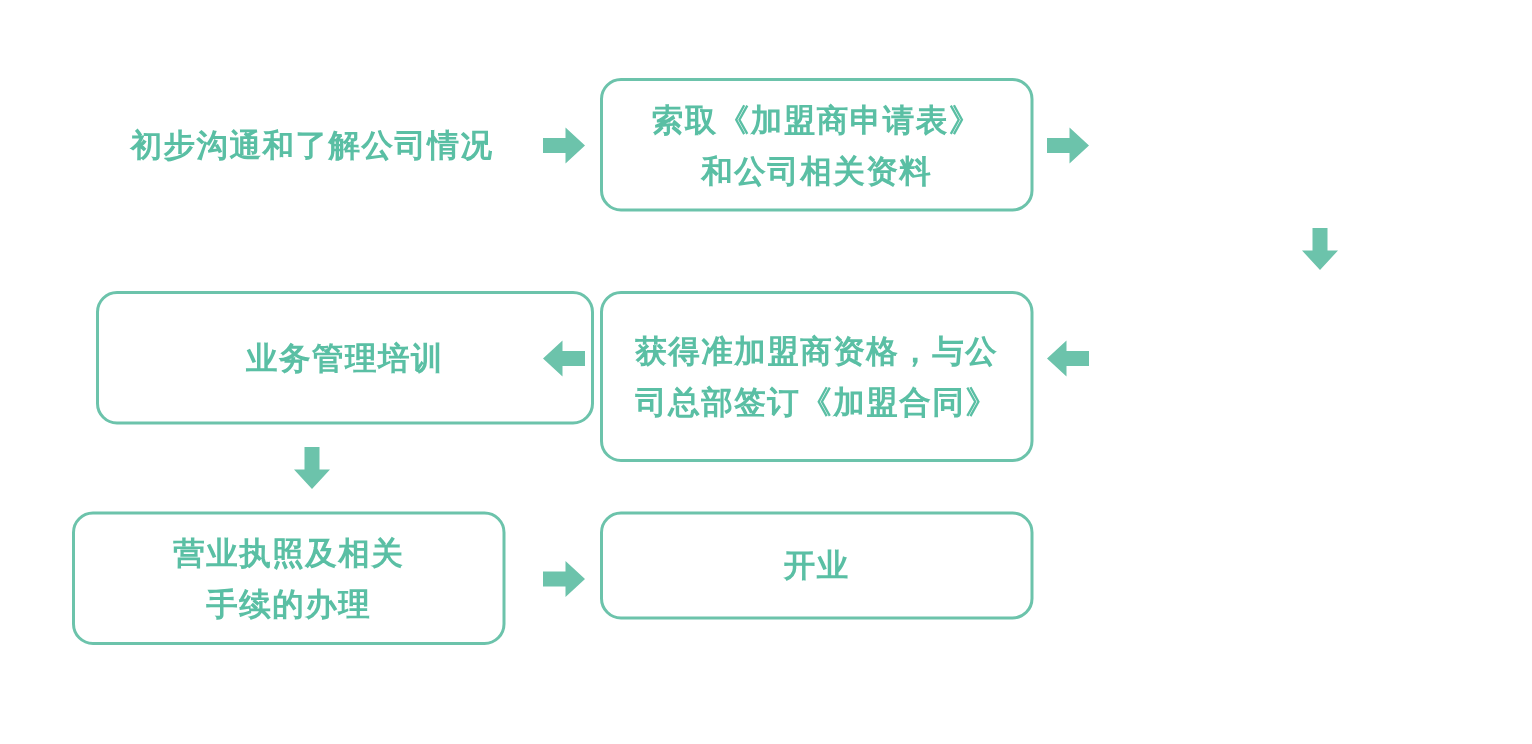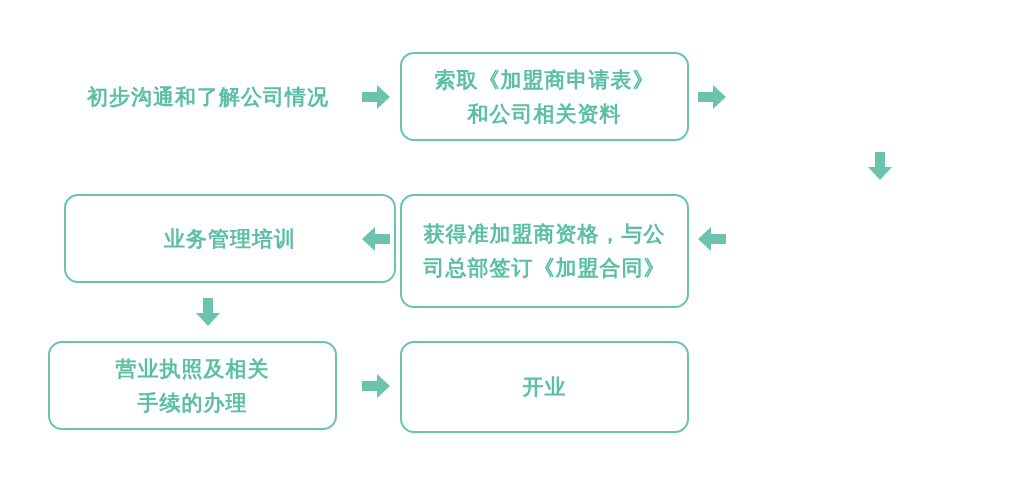--- a/index.html
+++ b/index.html
@@ -71,21 +71,21 @@
       <span class="label">获得准加盟商资格，与公
 司总部签订《加盟合同》</span>
     </div>
     <div class="node boxed" style="left: 28px; top: 194px; width: 332px; height: 89px;">
       <span class="label">业务管理培训</span>
     </div>
     <div class="node boxed" style="left: 12px; top: 341px; width: 289px; height: 89px; justify-content: center;">
       <span class="label">营业执照及相关
 手续的办理</span>
     </div>
-    <div class="node boxed" style="left: 364px; top: 341px; width: 289px; height: 92px;">
+    <div class="node boxed" style="left: 364px; top: 341px; width: 289px; height: 72px;">
       <span class="label">开业</span>
     </div>
     <div class="arrow" style="left: 326px; top: 83px; width: 28px; height: 28px;">
       <svg width="28" height="28" viewBox="0 0 28 28">
         <path class="glyph" d="M0,9 L15,9 L15,2 L28,14 L15,26 L15,19 L0,19 Z"></path>
       </svg>
     </div>
     <div class="arrow" style="left: 662px; top: 83px; width: 28px; height: 28px;">
       <svg width="28" height="28" viewBox="0 0 28 28">
         <path class="glyph" d="M0,9 L15,9 L15,2 L28,14 L15,26 L15,19 L0,19 Z"></path>

